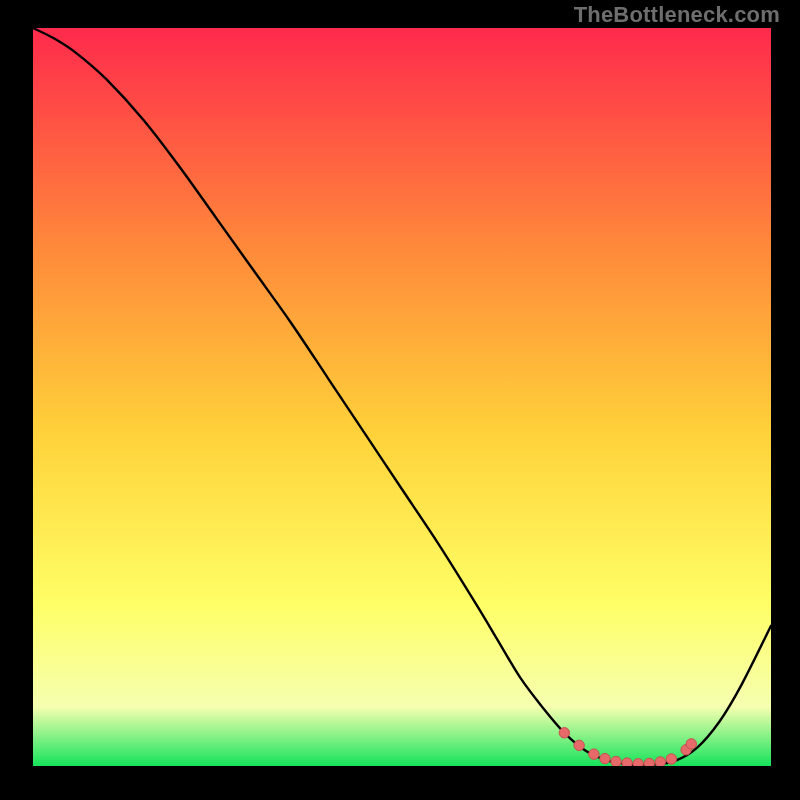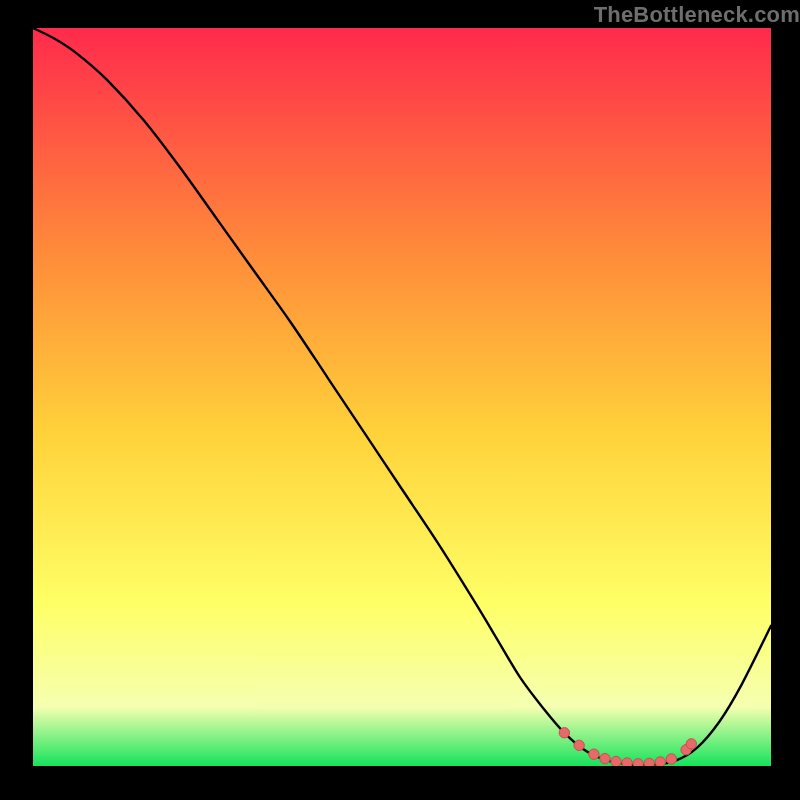--- a/index.html
+++ b/index.html
@@ -6,21 +6,21 @@
   html, body { width: 800px; height: 800px; overflow: hidden; background: #000; }
   .frame {
     position: relative;
     width: 800px;
     height: 800px;
     background: #000;
   }
   .watermark {
     position: absolute;
     top: 2px;
-    right: 0;
+    right: 20px;
     font-family: Arial, Helvetica, sans-serif;
     font-size: 22px;
     font-weight: 600;
     color: #6e6e6e;
     letter-spacing: 0.2px;
   }
   .plot {
     position: absolute;
     left: 33px;
     top: 28px;

